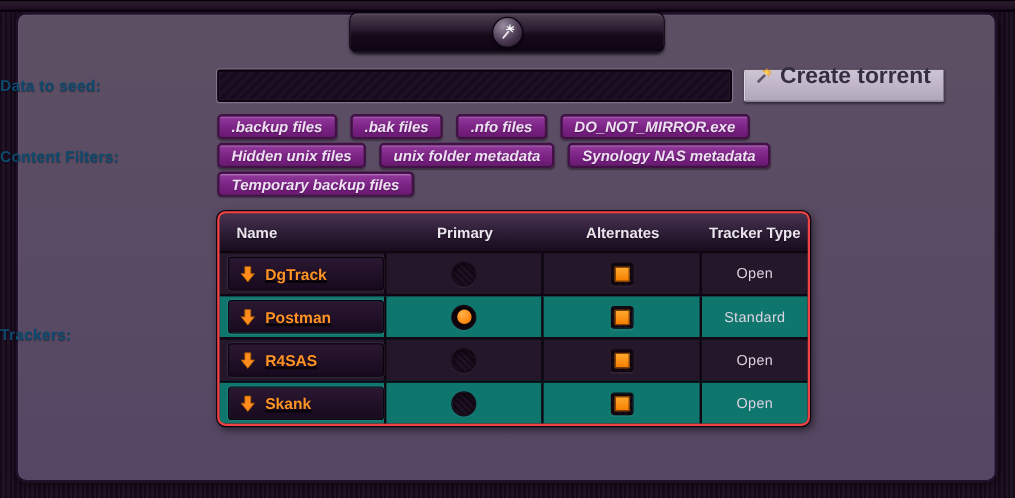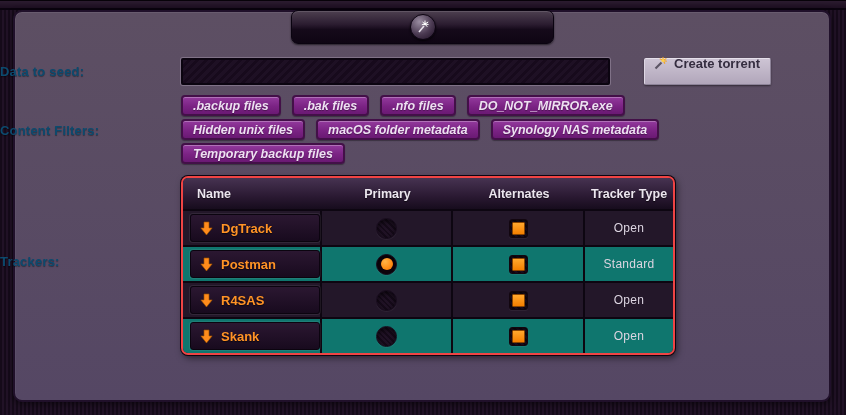--- a/index.html
+++ b/index.html
@@ -43,23 +43,22 @@
     border:2px solid #0b0410; border-radius:2px;
     box-shadow:0 0 0 1px rgba(222,210,230,.28);
     color:#e8dcef; font-size:13px; padding:0 8px; outline:none;
   }
   .create-btn {
     position:absolute; left:620px; top:58px; height:27px; padding:0 10px 16px 8px;
     display:inline-flex; align-items:center; gap:6px;
     background:linear-gradient(#cdc4d4, #b1a6ba);
     border:1px solid #8d8398; border-top-color:#e6e0eb; border-left-color:#ded7e4;
     border-radius:2px; cursor:pointer;
-    font-family:"Liberation Sans", sans-serif; font-size:13px; font-weight:bold; color:#352d40;
+    font-family:"Liberation Sans", sans-serif; font-size:19px; font-weight:bold; color:#352d40;
     box-shadow:0 1px 2px rgba(0,0,0,.45);
-    margin-left:24px;
   }
   .chips-row { position:absolute; left:181px; height:22px; display:flex; gap:11px; }
   .chip {
     display:inline-flex; align-items:center; height:21px; padding:0 10px;
     background:linear-gradient(#933a9d 0%, #7b2384 55%, #6a1973 100%);
     border:2px solid #431048; border-radius:4px; cursor:pointer;
     font-size:12.5px; font-weight:bold; font-style:italic; color:#eee0f2;
     box-shadow:inset 0 1px 0 rgba(255,255,255,.28), 0 1px 1px rgba(0,0,0,.35);
     text-shadow:0 1px 1px rgba(0,0,0,.35); white-space:nowrap;
   }
@@ -85,20 +84,21 @@
   .td:last-child { border-right:none; }
   .td.name { width:139px; justify-content:flex-start; padding-left:7px; }
   .td.primary { width:131px; }
   .td.alt { width:132px; }
   .td.type { flex:1; font-size:12px; color:#dcd5e1; letter-spacing:.3px; }
   .tracker-link {
     display:inline-flex; align-items:center; gap:8px; width:142px; height:28px; padding:0 9px;
     background:linear-gradient(#2b1731, #180a1e);
     border:1px solid #0b040f; border-radius:3px; cursor:pointer;
     box-shadow:0 0 0 1px rgba(255,255,255,.07);
+    text-decoration:underline;
   }
   .tname { font-size:13px; font-weight:bold; color:#ff9326; text-shadow:0 1px 1px rgba(0,0,0,.6); }
   .none-label { font-size:13px; font-style:italic; color:#d3cad8; width:100%; text-align:center; }
   .radio {
     width:21px; height:21px; border-radius:50%; cursor:pointer; position:relative;
     background:repeating-linear-gradient(45deg, #201225 0 2px, #150a19 2px 4px);
     border:1px solid #170b1c;
     box-shadow:inset 0 2px 5px rgba(0,0,0,.65), 0 1px 1px rgba(255,255,255,.06);
   }
   .radio.on { background:#0f040d; }
@@ -163,28 +163,28 @@
 
 <div class="label" style="top:123px;">Content Filters:</div>
 <div class="chips-row" style="top:95px;">
     <span class="chip">.backup files</span>
     <span class="chip">.bak files</span>
     <span class="chip">.nfo files</span>
     <span class="chip">DO_NOT_MIRROR.exe</span>
   </div>
 <div class="chips-row" style="top:119px;">
     <span class="chip">Hidden unix files</span>
-    <span class="chip">macOS folder metadata</span>
+    <span class="chip">unix folder metadata</span>
     <span class="chip">Synology NAS metadata</span>
   </div>
 <div class="chips-row" style="top:143px;">
     <span class="chip">Temporary backup files</span>
   </div>
 
-<div class="label" style="top:254px;">Trackers:</div>
+<div class="label" style="top:271px;">Trackers:</div>
 
 <div class="table">
   <div class="thead">
     <div class="th c-name">Name</div>
     <div class="th c-primary">Primary</div>
     <div class="th c-alt">Alternates</div>
     <div class="th c-type">Tracker Type</div>
   </div>
   <div id="tbody">
       <div class="tr odd">

